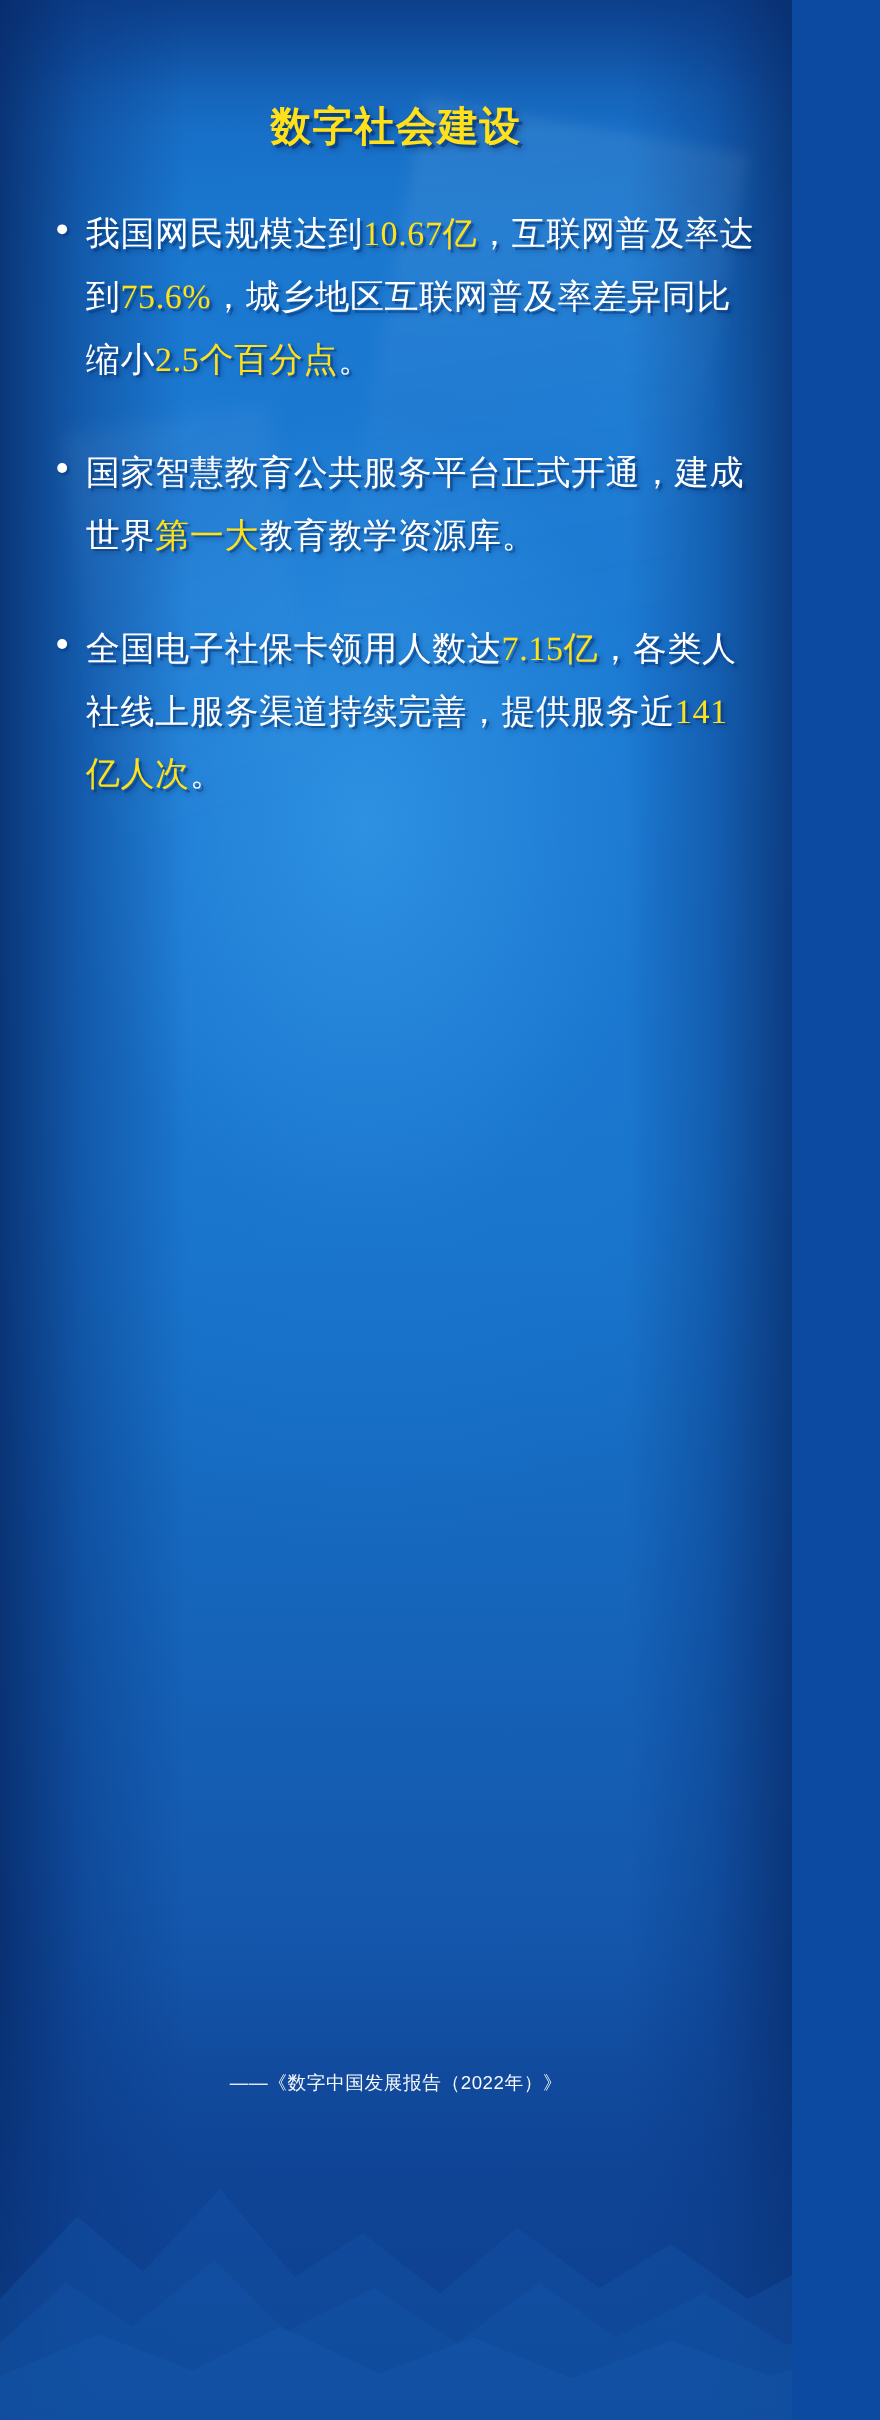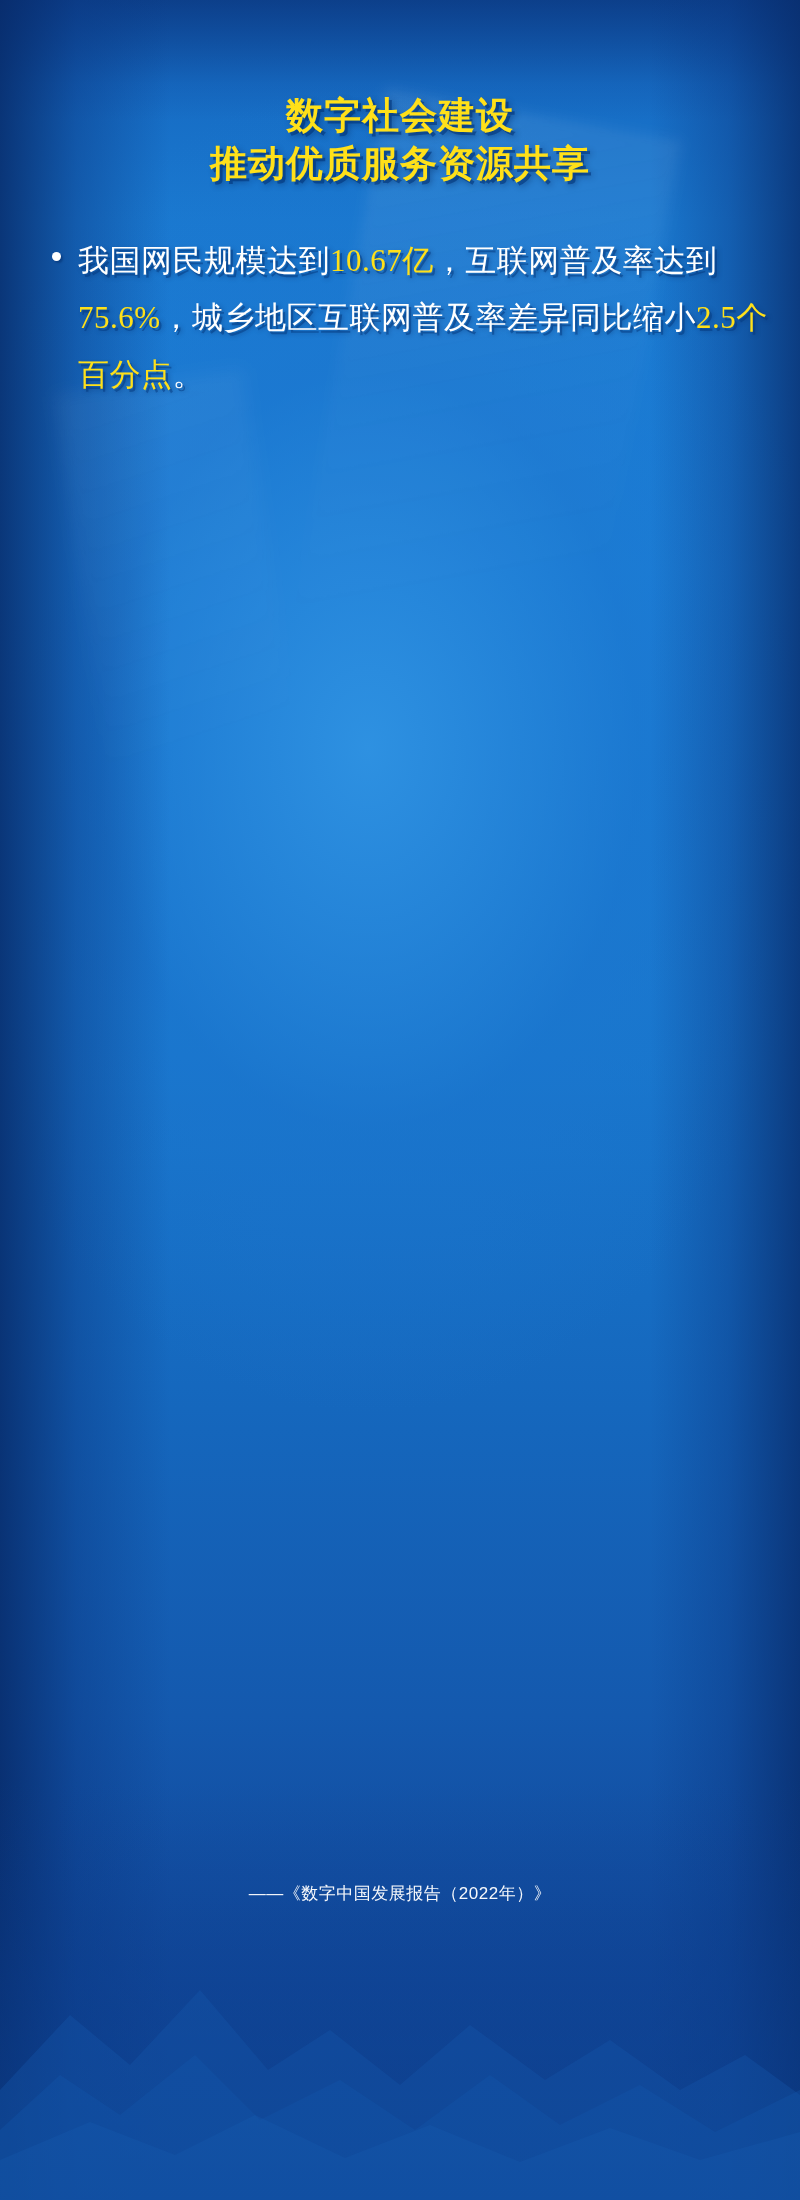--- a/index.html
+++ b/index.html
@@ -2,21 +2,21 @@
 <html><head>
 <meta charset="utf-8">
 <style>
   html, body {
     margin: 0;
     padding: 0;
     background: #0b4aa0;
   }
   .poster {
     position: relative;
-    width: 800px;
+    width: 720px;
     height: 2200px;
     overflow: hidden;
     font-family: "Liberation Serif", "DejaVu Serif", serif;
     background:
       radial-gradient(ellipse 640px 900px at 46% 34%, rgba(47,146,226,0.95) 0%, rgba(28,117,206,0.55) 42%, rgba(20,88,178,0.0) 74%),
       linear-gradient(180deg, #1463bb 0%, #1a79d0 10%, #1b80d8 26%, #1877cd 48%, #1567bd 64%, #1459ae 78%, #11479a 90%, #0e3c88 100%);
   }
   
   .vignette-left {
     position: absolute; left: 0; top: 0; width: 170px; height: 100%;
@@ -158,32 +158,39 @@
     <path d="M0,250 L70,175 L130,225 L200,150 L268,230 L330,190 L400,245 L470,185 L545,240 L610,200 L680,250 L745,215 L800,255 L800,360 L0,360 Z" fill="#1a62b8" opacity="0.40"></path>
     <path d="M0,290 L60,235 L120,275 L195,215 L260,280 L340,240 L415,290 L490,235 L560,285 L640,245 L715,292 L800,250 L800,360 L0,360 Z" fill="#1666c0" opacity="0.35"></path>
     <path d="M0,320 L90,282 L175,315 L255,275 L345,318 L430,285 L520,322 L610,288 L700,320 L800,292 L800,360 L0,360 Z" fill="#2076cf" opacity="0.28"></path>
   </svg>
   <div class="bottom-fade"></div>
 
   <div class="content">
 
     <div class="title-block">
       <div class="title-line">数字社会建设</div>
-      <div class="title-line">推动优质服务资源共享</div>
     </div>
 
     <div class="bullets">
 
       <div class="bullet">
         <span class="bullet-dot"></span>
         <div class="bullet-text"><span>我国网民规模达到</span><span class="hl">10.67亿</span><span>，互联网普及率达到</span><span class="hl">75.6%</span><span>，城乡地区互联网普及率差异同比缩小</span><span class="hl">2.5个百分点</span><span>。</span></div>
       </div>
 
+      <div class="bullet">
+        <span class="bullet-dot"></span>
+        <div class="bullet-text"><span>国家智慧教育公共服务平台正式开通，建成世界</span><span class="hl">第一大</span><span>教育教学资源库。</span></div>
+      </div>
 
 
+      <div class="bullet">
+        <span class="bullet-dot"></span>
+        <div class="bullet-text"><span>全国电子社保卡领用人数达</span><span class="hl">7.15亿</span><span>，各类人社线上服务渠道持续完善，提供服务近</span><span class="hl">141亿人次</span><span>。</span></div>
+      </div>
 
     </div>
 
     <div class="source">——《数字中国发展报告（2022年）》</div>
 
 
   </div>
 </div>
 
 </body></html>

